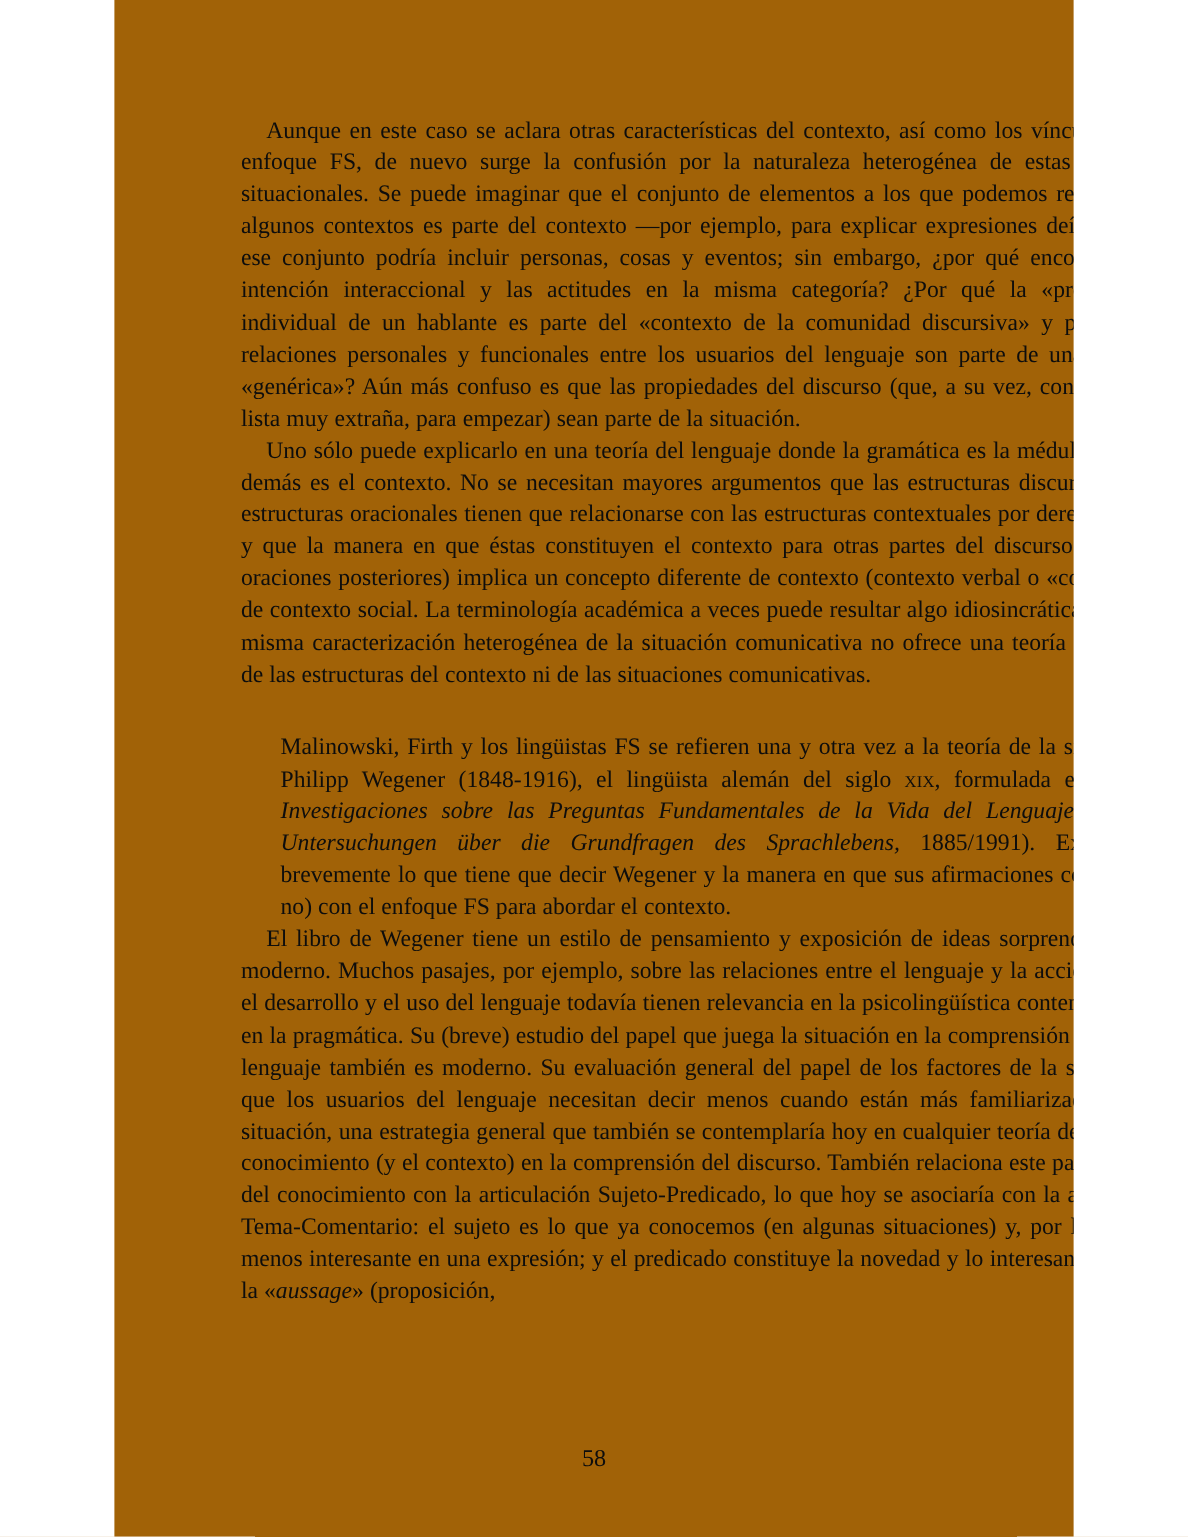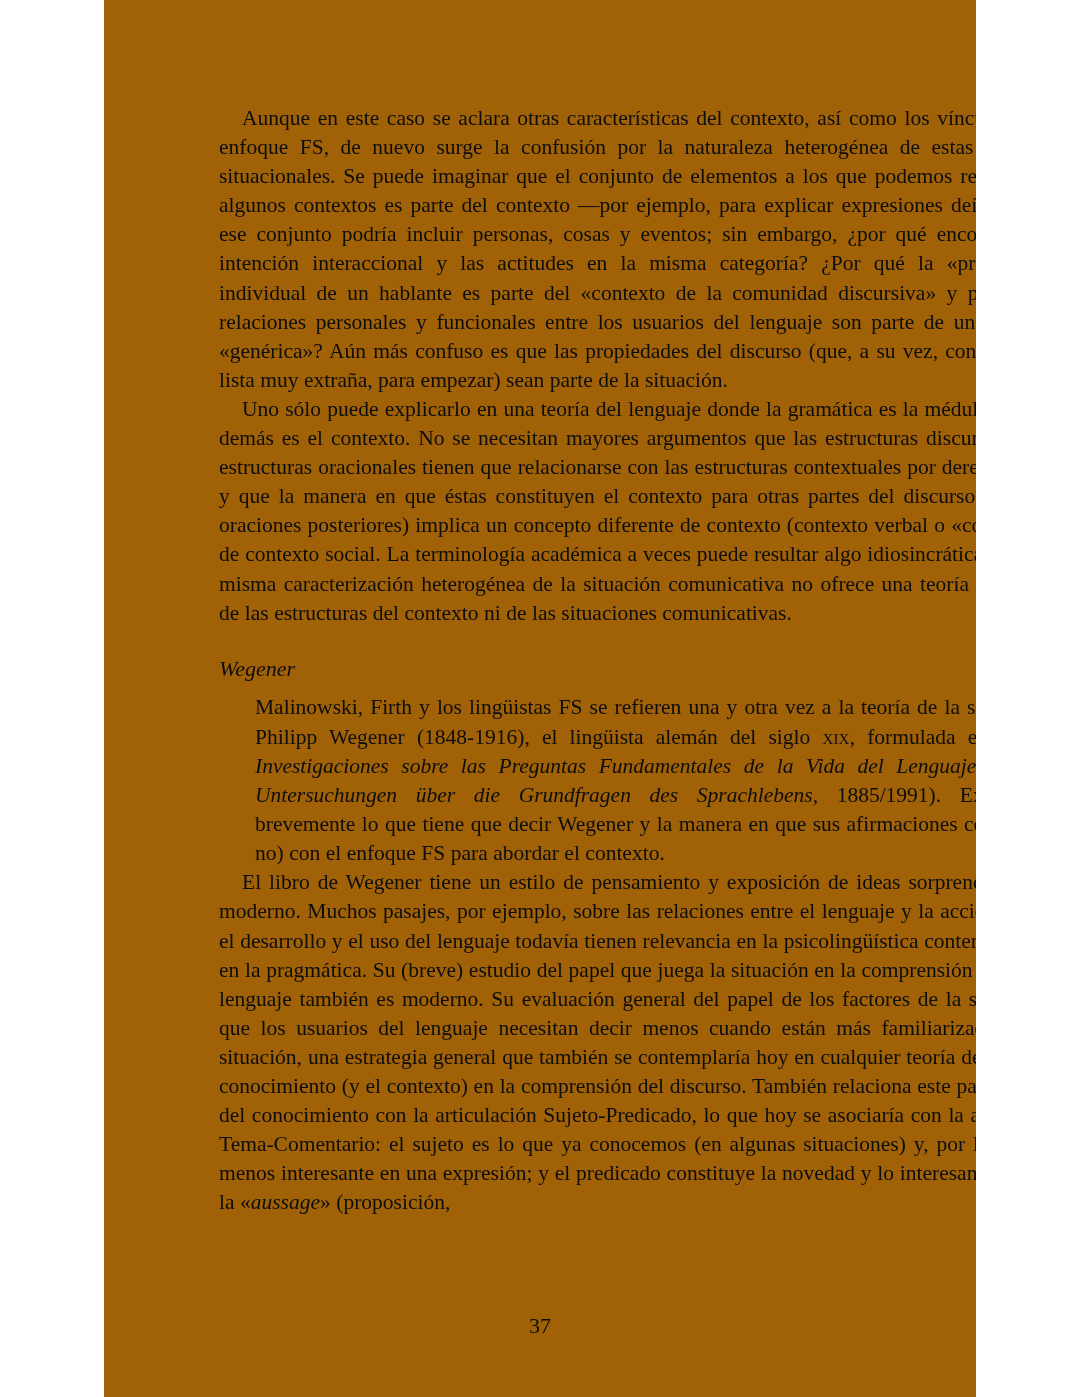--- a/index.html
+++ b/index.html
@@ -96,25 +96,24 @@
 <div class="page">
 
   <div class="text-column">
 
     <p class="para indent"><span>Aunque en este caso se aclara otras características del contexto, así como los vínculos con el enfoque FS, de nuevo surge la confusión por la naturaleza heterogénea de estas categorías situacionales. Se puede imaginar que el conjunto de elementos a los que podemos referirnos en algunos contextos es parte del contexto —por ejemplo, para explicar expresiones deícticas—, y ese conjunto podría incluir personas, cosas y eventos; sin embargo, ¿por qué encontramos la intención interaccional y las actitudes en la misma categoría? ¿Por qué la «procedencia» individual de un hablante es parte del «contexto de la comunidad discursiva» y por qué las relaciones personales y funcionales entre los usuarios del lenguaje son parte de una situación «genérica»? Aún más confuso es que las propiedades del discurso (que, a su vez, constituye una lista muy extraña, para empezar) sean parte de la situación.</span></p>
 
     <p class="para indent"><span>Uno sólo puede explicarlo en una teoría del lenguaje donde la gramática es la médula y todo lo demás es el contexto. No se necesitan mayores argumentos que las estructuras discursivas y las estructuras oracionales tienen que relacionarse con las estructuras contextuales por derecho propio y que la manera en que éstas constituyen el contexto para otras partes del discurso (como las oraciones posteriores) implica un concepto diferente de contexto (contexto verbal o «co-texto») al de contexto social. La terminología académica a veces puede resultar algo idiosincrática, pero esta misma caracterización heterogénea de la situación comunicativa no ofrece una teoría sistemática de las estructuras del contexto ni de las situaciones comunicativas.</span></p>
 
     <div class="spacer-before-heading"></div>
 
-    <h2 class="section-heading">Wegener</h2>
 
     <div class="spacer-after-heading"></div>
 
     <p class="para no-indent"><span>Malinowski, Firth y los lingüistas FS se refieren una y otra vez a la teoría de la situación de Philipp Wegener (1848-1916), el lingüista alemán del siglo </span><span class="smallcaps">xix</span><span>, formulada en su libro </span><span class="it">Investigaciones sobre las Preguntas Fundamentales de la Vida del Lenguaje</span><span> (Wegener </span><span class="it">Untersuchungen über die Grundfragen des Sprachlebens,</span><span> 1885/1991). Examinemos brevemente lo que tiene que decir Wegener y la manera en que sus afirmaciones coinciden (o no) con el enfoque FS para abordar el contexto.</span></p>
 
     <p class="para indent"><span>El libro de Wegener tiene un estilo de pensamiento y exposición de ideas sorprendentemente moderno. Muchos pasajes, por ejemplo, sobre las relaciones entre el lenguaje y la acción, y sobre el desarrollo y el uso del lenguaje todavía tienen relevancia en la psicolingüística contemporánea y en la pragmática. Su (breve) estudio del papel que juega la situación en la comprensión del uso del lenguaje también es moderno. Su evaluación general del papel de los factores de la situación es que los usuarios del lenguaje necesitan decir menos cuando están más familiarizados con la situación, una estrategia general que también se contemplaría hoy en cualquier teoría del papel del conocimiento (y el contexto) en la comprensión del discurso. También relaciona este papel general del conocimiento con la articulación Sujeto-Predicado, lo que hoy se asociaría con la articulación Tema-Comentario: el sujeto es lo que ya conocemos (en algunas situaciones) y, por lo tanto, es menos interesante en una expresión; y el predicado constituye la novedad y lo interesante, y forma la «</span><span class="it">aussage</span><span>» (proposición,</span></p>
 
   </div>
 
-  <div class="page-number">37</div>
+  <div class="page-number">58</div>
 
 </div>
 
 </body></html>

